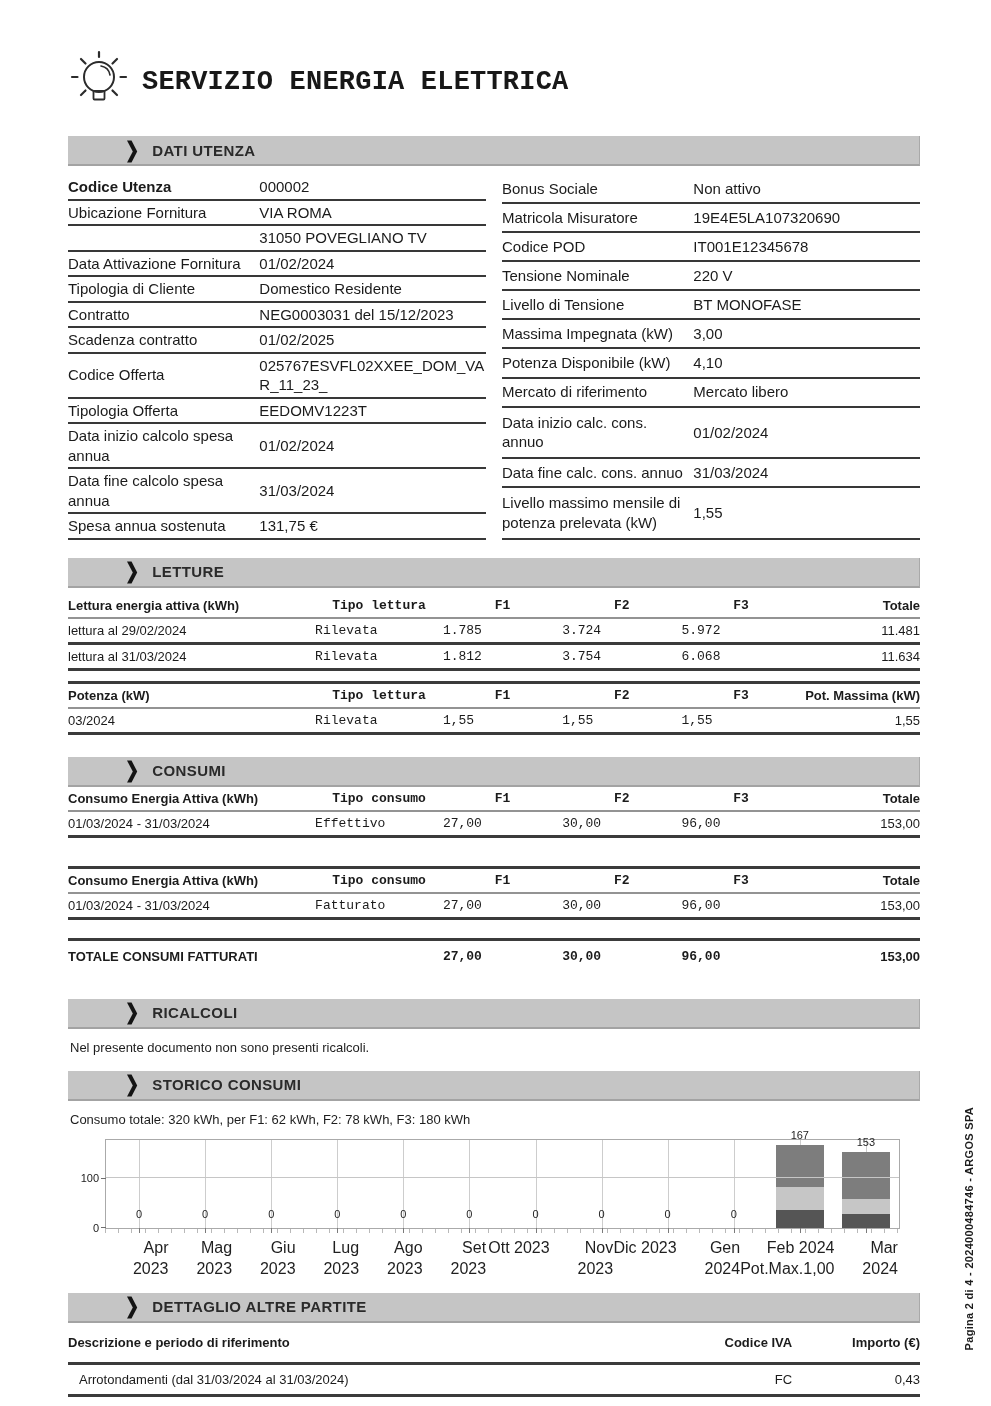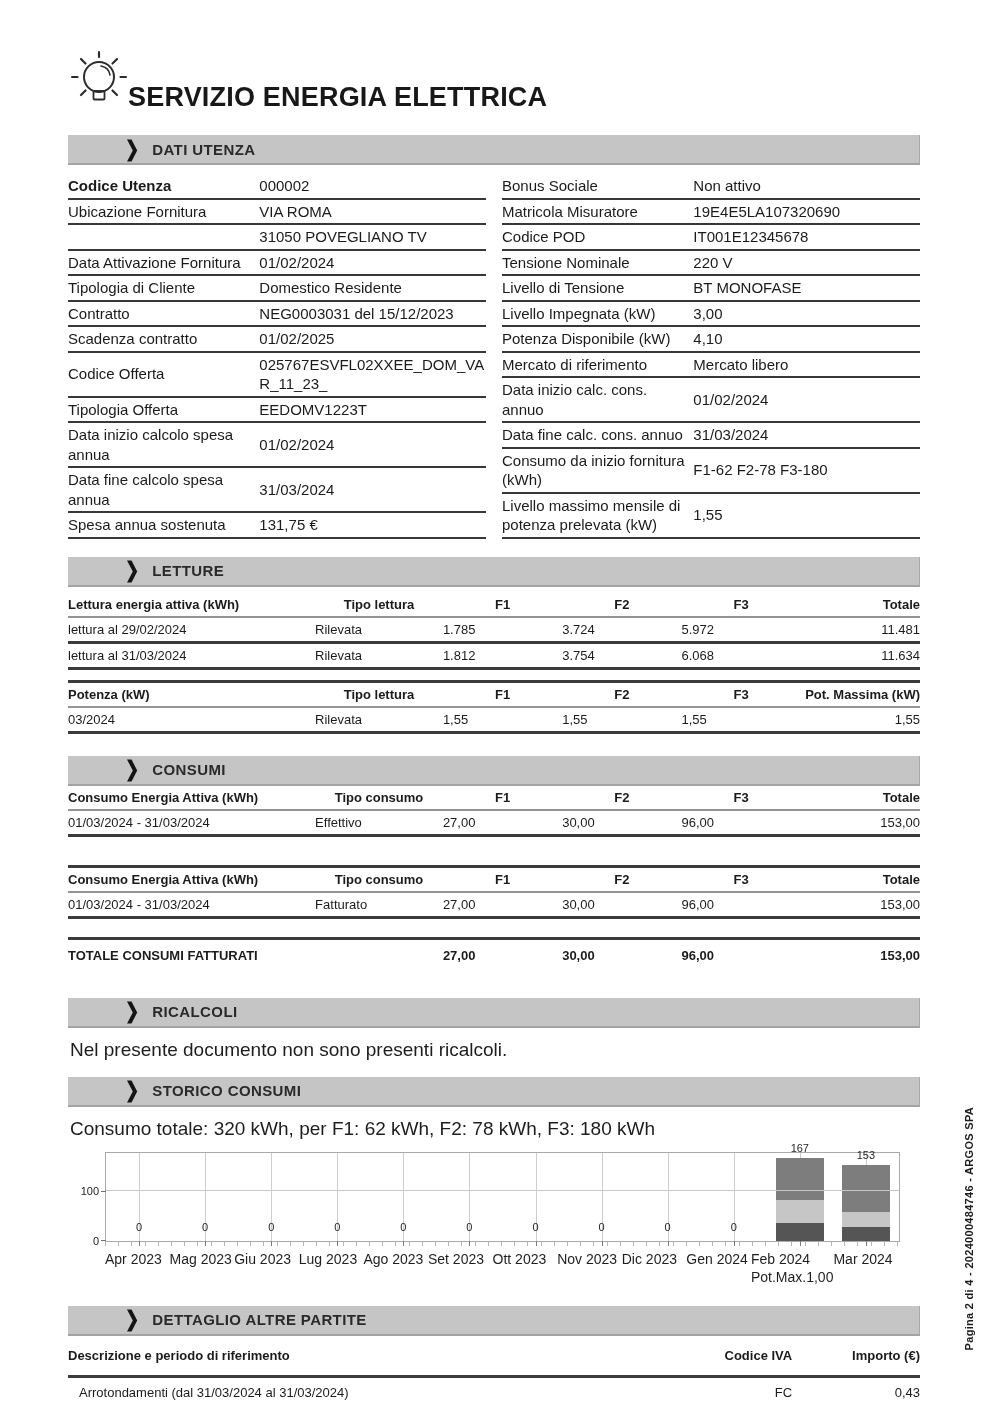--- a/index.html
+++ b/index.html
@@ -1,21 +1,21 @@
 <!DOCTYPE html>
 <html><head>
 <meta charset="utf-8">
 <style>
   html,body{margin:0;padding:0;background:#ffffff;}
   body{width:991px;height:1406px;position:relative;overflow:hidden;
        font-family:"Liberation Sans",sans-serif;color:#1b1b1b;font-size:13px;}
   .content{position:absolute;left:68px;top:0;width:852px;}
 
   
-  .doc-header{display:flex;align-items:flex-end;margin:50px 0 0 2px;}
+  .doc-header{display:flex;align-items:center;gap:14px;margin:50px 0 0 2px;font-family:Liberation Mono, monospace;}
   .doc-title{font-size:27px;font-weight:bold;letter-spacing:0.2px;color:#181818;}
 
   
   .section-bar{height:30px;background:#c5c5c5;border-bottom:2px solid #a3a3a3;border-right:1px solid #a9a9a9;
                display:flex;align-items:center;padding-left:57px;box-sizing:border-box;}
   .chev{font-size:17px;font-weight:bold;color:#141414;margin-right:13px;transform:scaleY(1.25);}
   .section-title{font-size:15px;font-weight:bold;color:#2a2a2a;letter-spacing:0.4px;}
 
   
   .dati-grid{display:flex;gap:16px;margin-top:9px;}
@@ -24,46 +24,46 @@
   .kv-table td.kl{width:45%;padding-right:6px;}
   .kv-table td.kv{width:55%;}
   .kv-table td.b{font-weight:bold;}
   td.wrap{word-break:break-all;}
 
   
   .data-table{width:100%;border-collapse:collapse;table-layout:fixed;font-size:13px;}
   .data-table th{font-weight:bold;padding:4px 0;border-bottom:2px solid #939393;}
   .data-table td{padding:4px 0;border-bottom:3px solid #3b3b3b;}
   .data-table.topline{border-top:3px solid #3b3b3b;}
-  .l{text-align:left;} .c{} .r{text-align:right;}
+  .l{text-align:left;} .c{font-family:Liberation Mono, monospace;} .r{text-align:right;}
   .w-desc{width:29%;} .w-tipo{width:15%;} .w-f{width:14%;} .w-tot{width:14%;}
   .mt6{margin-top:6px;} .gap10{height:10px;} .gap28{height:28px;}
 
   .totrow-table{width:100%;border-collapse:collapse;table-layout:fixed;border-top:3px solid #3b3b3b;margin-top:18px;font-size:13px;}
   .totrow-table td{padding:8px 0 9px;font-weight:bold;}
 
-  .plain-text{margin:11px 0 0 2px;font-size:19px;color:#1d1d1d;}
+  .plain-text{margin:11px 0 0 2px;font-size:13px;color:#1d1d1d;}
 
   
   .chart{position:relative;margin-top:8px;height:138px;}
   .plot{position:absolute;left:37px;top:4px;width:793px;height:88px;border:1px solid #aaaaaa;background:#fff;}
   .slots{position:absolute;left:0;top:0;width:100%;height:100%;display:flex;}
   .slot{flex:1;position:relative;}
   .gridline-v{position:absolute;left:50%;top:0;bottom:0;width:1px;background:#cdcdcd;}
   .gridline-h{position:absolute;left:0;right:0;height:1px;background:#c6c6c6;}
   .bar{position:absolute;left:50%;transform:translateX(-50%);bottom:0;width:48px;display:flex;flex-direction:column-reverse;}
   .seg{width:100%;}
   .val-label{position:absolute;left:50%;transform:translateX(-50%);font-size:11px;color:#1f1f1f;white-space:nowrap;}
   .ytick-label{position:absolute;right:calc(100% + 7px);font-size:11px;color:#222;text-align:center;}
   .ytick-mark{position:absolute;left:-5px;width:5px;height:1px;background:#6e6e6e;}
   .slot-tick{position:absolute;left:50%;top:100%;width:1px;height:5px;background:#7a7a7a;}
   .xticks{position:absolute;left:37px;top:94px;width:793px;height:4px;
           background:repeating-linear-gradient(90deg,#b9b9b9 0 1px,transparent 1px 13.2px);}
   .xlabels{position:absolute;left:37px;top:102px;width:793px;display:flex;}
-  .xlabel{flex:1;text-align:left;font-size:14px;line-height:1.35;color:#1f1f1f;}
+  .xlabel{flex:1;text-align:right;font-size:16px;line-height:1.35;color:#1f1f1f;}
 
   
   .ap-table{width:100%;border-collapse:collapse;table-layout:fixed;font-size:13px;margin-top:4px;}
   .ap-table th{font-weight:bold;padding:8px 0 12px;border-bottom:3px solid #3b3b3b;}
   .ap-table td{padding:7px 0;border-bottom:3px solid #3b3b3b;}
   .ap-desc{width:70%;} .ap-iva{width:15%;} .ap-imp{width:15%;}
   .indent{padding-left:11px !important;}
   .bold{font-weight:bold;}
 
   
@@ -167,42 +167,38 @@
           </tr>
       <tr>
             <td class="kl">Tensione Nominale</td>
             <td class="kv">220 V</td>
           </tr>
       <tr>
             <td class="kl">Livello di Tensione</td>
             <td class="kv">BT MONOFASE</td>
           </tr>
       <tr>
-            <td class="kl">Livello Impegnata (kW)</td>
+            <td class="kl">Massima Impegnata (kW)</td>
             <td class="kv">3,00</td>
           </tr>
       <tr>
             <td class="kl">Potenza Disponibile (kW)</td>
             <td class="kv">4,10</td>
           </tr>
       <tr>
             <td class="kl">Mercato di riferimento</td>
             <td class="kv">Mercato libero</td>
           </tr>
       <tr>
             <td class="kl">Data inizio calc. cons. annuo</td>
             <td class="kv">01/02/2024</td>
           </tr>
       <tr>
             <td class="kl">Data fine calc. cons. annuo</td>
             <td class="kv">31/03/2024</td>
-          </tr>
-      <tr>
-            <td class="kl">Consumo da inizio fornitura (kWh)</td>
-            <td class="kv">F1-62 F2-78 F3-180</td>
           </tr>
       <tr>
             <td class="kl">Livello massimo mensile di potenza prelevata (kW)</td>
             <td class="kv">1,55</td>
           </tr>
     </tbody>
       </table>
   </div>
 
   <div class="section-bar" style="margin-top:18px;">

